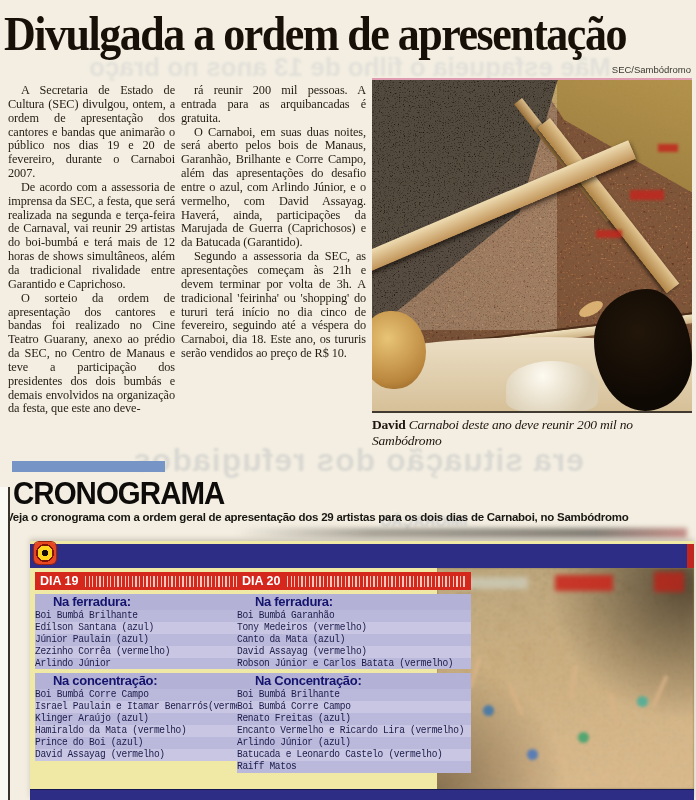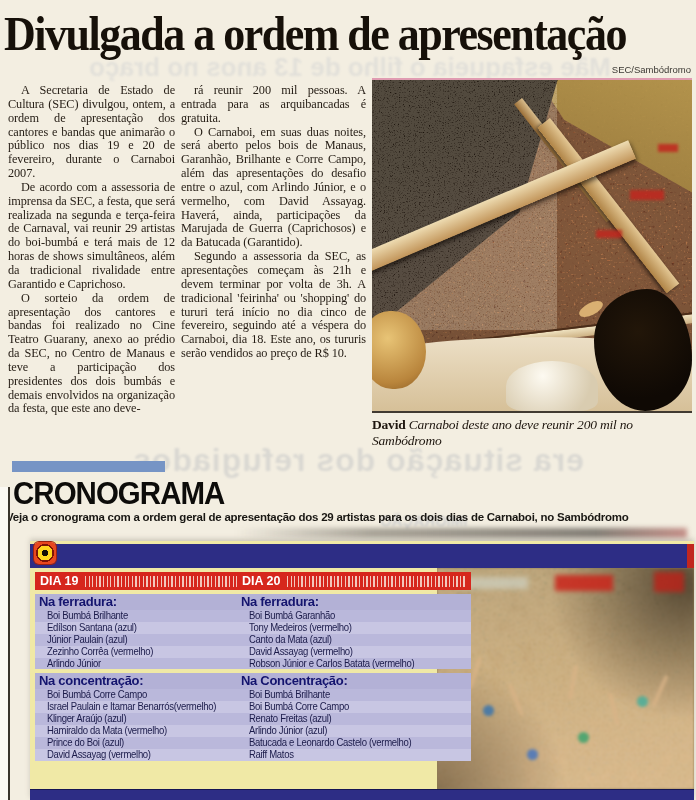--- a/index.html
+++ b/index.html
@@ -99,23 +99,23 @@
   .daycol1{left:5px;} .daycol2{left:207px;}
   .diabar{height:18px;background:#d6271d;display:flex;align-items:center;padding:0 5px;
     box-sizing:border-box;}
   .dialabel{color:#fff;font-family:"Liberation Sans",sans-serif;font-weight:bold;font-size:12.5px;}
   .stripes{flex:1;height:11px;margin-left:7px;opacity:.85;
     background:repeating-linear-gradient(90deg,#f8e3d8 0 1.3px,rgba(0,0,0,0) 1.3px 3.6px);}
   .block{margin-top:4px;}
   .block+.block{}
   .sec-title{height:16px;line-height:16px;background:#b3b1d6;color:#14146e;
     font-family:"Liberation Sans",sans-serif;font-weight:bold;font-size:13px;
-    padding:0 4px;letter-spacing:-.3px;}
-  .roster-item{height:11.9px;line-height:11.9px;font-family:Liberation Sans, sans-serif;
-    font-size:10.6px;letter-spacing:-.35px;color:#1b1b4a;padding:0 12px;overflow:hidden;}
+    padding:0 18px;letter-spacing:-.3px;}
+  .roster-item{height:11.9px;line-height:11.9px;font-family:Liberation Mono, monospace;
+    font-size:10.6px;letter-spacing:-.35px;color:#1b1b4a;padding:0 0;overflow:hidden;}
   .roster-item:nth-child(odd){background:#bab8db;}
   .roster-item:nth-child(even){background:#c8c6e3;}
   .roster-item-text{display:inline-block;transform:scaleX(.9);transform-origin:0 50%;
     white-space:nowrap;}
 
   
   .crowd{position:absolute;left:407px;top:27px;width:257px;height:221px;overflow:hidden;
     background:#8a7a4e;}
   .crowd-inner{position:absolute;inset:0;filter:blur(1.1px) saturate(1.08);}
   .cr-layer{position:absolute;inset:0;}
@@ -286,20 +286,21 @@
             <div class="roster-item"><span class="roster-item-text">David Assayag (vermelho)</span></div>
             <div class="roster-item"><span class="roster-item-text">Robson Júnior e Carlos Batata (vermelho)</span></div>
           </div>
       </div>
       <div class="block">
         <div class="sec-title">Na Concentração:</div>
         <div class="roster">
             <div class="roster-item"><span class="roster-item-text">Boi Bumbá Brilhante</span></div>
             <div class="roster-item"><span class="roster-item-text">Boi Bumbá Corre Campo</span></div>
             <div class="roster-item"><span class="roster-item-text">Renato Freitas (azul)</span></div>
+            <div class="roster-item"><span class="roster-item-text">Encanto Vermelho e Ricardo Lira (vermelho)</span></div>
             <div class="roster-item"><span class="roster-item-text">Arlindo Júnior (azul)</span></div>
             <div class="roster-item"><span class="roster-item-text">Batucada e Leonardo Castelo (vermelho)</span></div>
             <div class="roster-item"><span class="roster-item-text">Raiff Matos</span></div>
           </div>
       </div>
     </div>
 
     <div class="bottombar"></div>
   </div>
 

